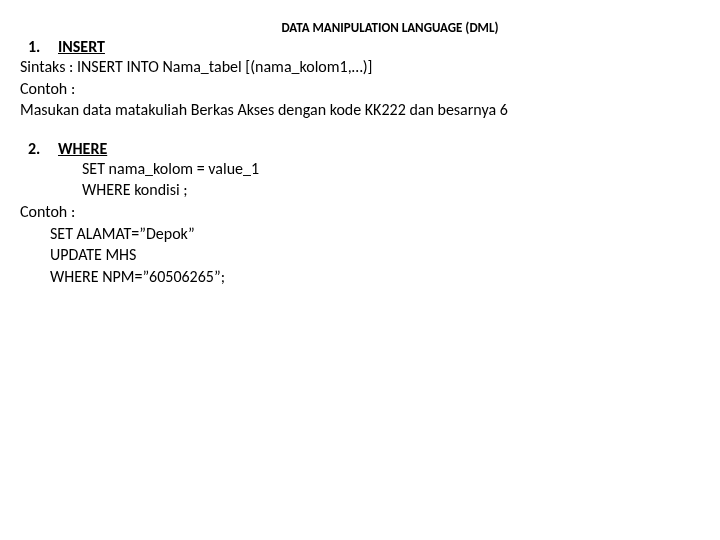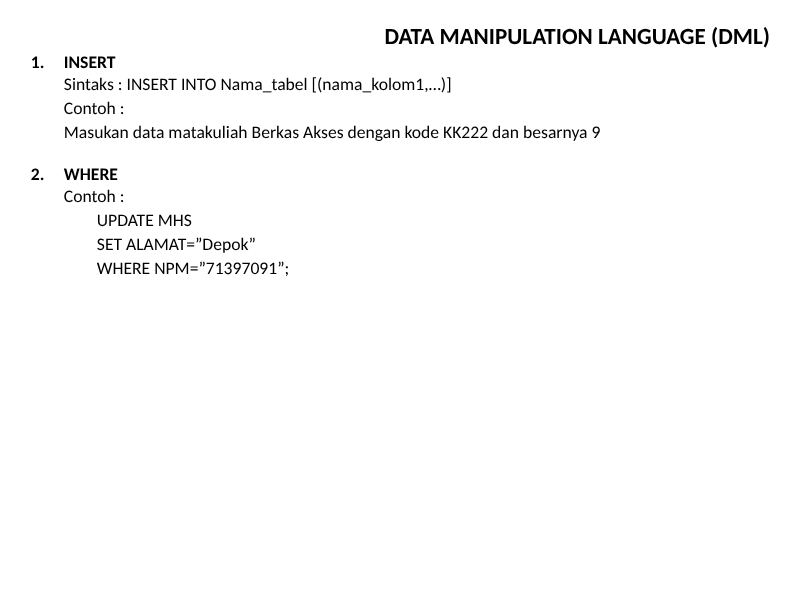--- a/index.html
+++ b/index.html
@@ -6,44 +6,44 @@
     body {
       width: 720px;
       height: 540px;
       background: #ffffff;
       font-family: Calibri, Arial, sans-serif;
       color: #000000;
       font-size: 16px;
       padding: 20px 20px 20px 20px;
     }
     .title {
-      text-align: right;
+      text-align: center;
       font-weight: bold;
-      font-size: 21px;
+      font-size: 13px;
       margin-bottom: 2px;
       margin-left: 60px;
     }
     .list-item {
       margin-bottom: 18px;
     }
     .item-header {
       display: flex;
       align-items: baseline;
     }
     .number {
       font-weight: bold;
       width: 38px;
       text-align: left;
       padding-left: 8px;
     }
     .heading {
       font-weight: bold;
+      text-decoration: underline;
     }
     .content {
-      margin-left: 38px;
     }
     .line {
       line-height: 1.35;
     }
     .indent1 {
       padding-left: 62px;
     }
     .indent2 {
       padding-left: 30px;
     }
@@ -54,28 +54,30 @@
 <div class="title">DATA MANIPULATION LANGUAGE (DML)</div>
 
 <div class="list-item">
   <div class="item-header">
     <span class="number">1.</span>
     <span class="heading">INSERT</span>
   </div>
   <div class="content">
     <div class="line">Sintaks : INSERT INTO Nama_tabel [(nama_kolom1,…)]</div>
     <div class="line">Contoh :</div>
-    <div class="line">Masukan data matakuliah Berkas Akses dengan kode KK222  dan besarnya 9</div>
+    <div class="line">Masukan data matakuliah Berkas Akses dengan kode KK222  dan besarnya 6</div>
   </div>
 </div>
 
 <div class="list-item">
   <div class="item-header">
     <span class="number">2.</span>
     <span class="heading">WHERE</span>
   </div>
   <div class="content">
+    <div class="line indent1">SET  nama_kolom = value_1</div>
+    <div class="line indent1">WHERE kondisi ;</div>
     <div class="line">Contoh :</div>
+    <div class="line indent2">SET ALAMAT=”Depok”</div>
     <div class="line indent2">UPDATE MHS</div>
-    <div class="line indent2">SET ALAMAT=”Depok”</div>
-    <div class="line indent2">WHERE NPM=”71397091”;</div>
+    <div class="line indent2">WHERE NPM=”60506265”;</div>
   </div>
 </div>
 
 </body></html>

